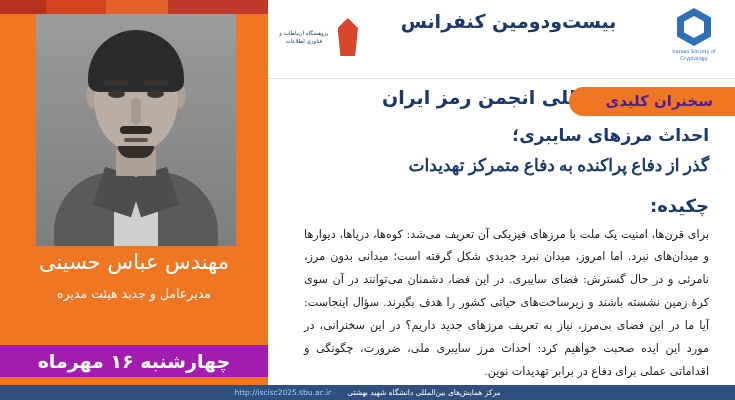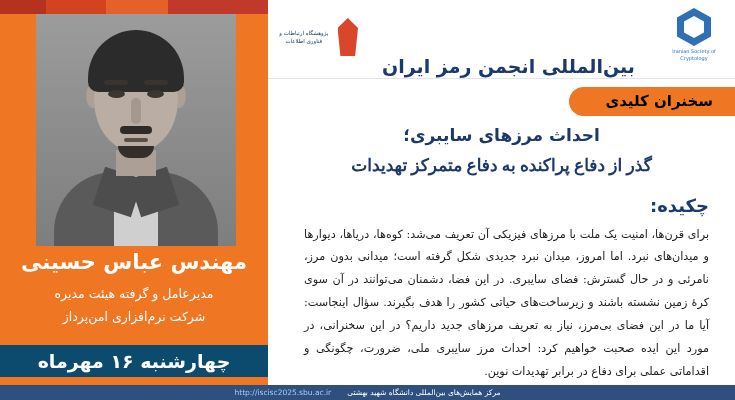--- a/index.html
+++ b/index.html
@@ -81,36 +81,36 @@
   .ph-collar-r{
     position:absolute;left:98px;top:158px;width:40px;height:40px;background:#4d4d4d;
     transform:rotate(-18deg);
   }
   .speaker-name{
     position:absolute;
     left:0;right:0;top:250px;
     text-align:center;
     color:#ffffff;
     font-size:21px;
-    font-weight:bold;
+    font-weight:normal;
     letter-spacing:0;
   }
   .speaker-role{
     position:absolute;
     left:0;right:0;top:283px;
     text-align:center;
     color:#ffffff;
     font-size:12.5px;
     line-height:1.8;
   }
   .date-band{
     position:absolute;
     left:0;top:345px;
     width:268px;height:32px;
-    background:#0c4a6e;
+    background:#a21caf;
     display:flex;align-items:center;justify-content:center;
   }
   .date-band span{
     color:#ffffff;font-size:19px;font-weight:bold;
   }
   .left-bottom-strip{
     position:absolute;left:0;top:385px;width:268px;height:15px;background:#ef7622;
   }
 
   
@@ -162,29 +162,29 @@
   }
   .logo-right .cap{font-size:5px;color:#2f6fb5;text-align:center;line-height:1.3;}
 
   .badge-wrap{
     position:relative;height:42px;
   }
   .badge{
     position:absolute;
     right:0;top:8px;
     background:#ef7622;
-    color:#000000;
+    color:#4c1d95;
     font-size:15px;
     font-weight:bold;
     padding:5px 22px 6px 36px;
     border-radius:20px 0 0 20px;
   }
   .talk-title{
     margin:0 26px;
-    text-align:center;
+    text-align:right;
     color:#1b3a6b;
     font-size:17px;
     font-weight:bold;
     line-height:1.75;
   }
   .talk-title .l2{display:block;font-family:Liberation Serif, serif;}
   .abstract-label{
     margin:14px 26px 0 26px;
     color:#1b3a6b;
     font-size:18px;
@@ -238,39 +238,39 @@
       <div class="ph-eye-l"></div>
       <div class="ph-eye-r"></div>
       <div class="ph-nose"></div>
       <div class="ph-mous"></div>
       <div class="ph-mouth"></div>
       <div class="ph-chin"></div>
     </div>
 
     <div class="speaker-name">مهندس عباس حسینی</div>
     <div class="speaker-role">
-      <div>مدیرعامل و گرفته هیئت مدیره</div>
-      <div>شرکت نرم‌افزاری امن‌پرداز</div>
+      <div>مدیرعامل و جدید هیئت مدیره</div>
     </div>
 
     <div class="date-band">
       <span>چهارشنبه ۱۶ مهرماه</span>
     </div>
     <div class="left-bottom-strip"></div>
   </div>
 
   <div class="right-col">
 
     <div class="header">
       <div class="logo-left">
         <div class="logo-mark"></div>
         <div class="logo-text">پژوهشگاه ارتباطات و فناوری اطلاعات</div>
       </div>
 
       <div class="hdr-title">
+        <span>بیست‌ودومین کنفرانس</span>
         <span class="l2">بین‌المللی انجمن رمز ایران</span>
       </div>
 
       <div class="logo-right">
         <div class="hex"></div>
         <div class="cap">Iranian Society of Cryptology</div>
       </div>
     </div>
 
     <div class="badge-wrap">

